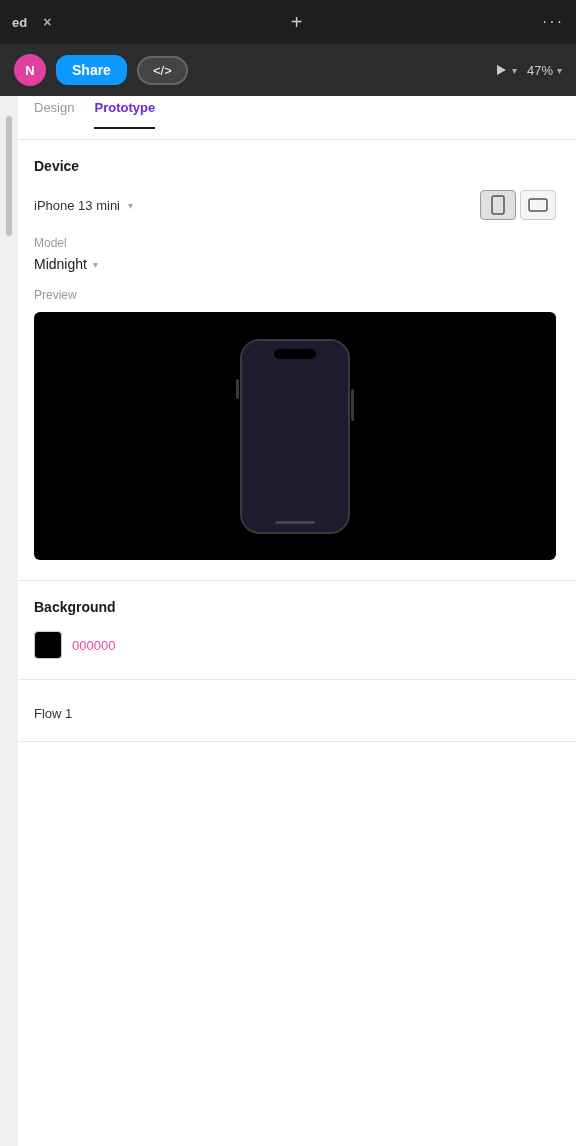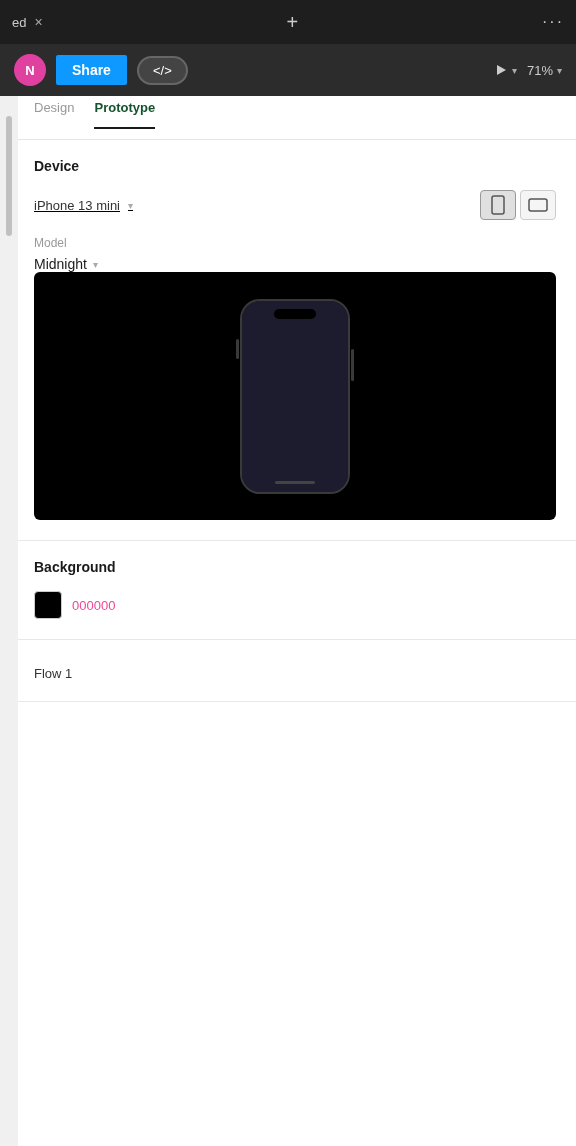--- a/index.html
+++ b/index.html
@@ -17,21 +17,22 @@
       height: 44px;
       display: flex;
       align-items: center;
       justify-content: space-between;
       padding: 0 12px;
       position: relative;
     }
     .top-bar-left {
       display: flex;
       align-items: center;
-      gap: 8px;
+      gap: 16px;
+      font-weight: bold;
     }
     .top-bar-title {
       color: #ccc;
       font-size: 13px;
     }
     .top-bar-close {
       color: #aaa;
       font-size: 14px;
       cursor: pointer;
     }
@@ -76,21 +77,21 @@
       font-size: 13px;
       font-weight: 600;
       display: flex;
       align-items: center;
       justify-content: center;
     }
     .share-btn {
       background: #0d99ff;
       color: white;
       border: none;
-      border-radius: 2px;
+      border-radius: 12px;
       padding: 7px 16px;
       font-size: 14px;
       font-weight: 600;
       cursor: pointer;
     }
     .code-btn {
       background: #444;
       border: 2px solid #666;
       border-radius: 20px;
       color: #fff;
@@ -168,21 +169,21 @@
       gap: 20px;
     }
     .tab {
       font-size: 13px;
       padding-bottom: 12px;
       cursor: pointer;
       color: #999;
       border-bottom: 2px solid transparent;
     }
     .tab.active {
-      color: #14532d;
+      color: #6d28d9;
       font-weight: 600;
       border-bottom: 2px solid #1a1a1a;
     }
 
     
     .section {
       padding: 18px 20px 20px 16px;
       border-bottom: 1px solid #e8e8e8;
     }
     .section-title {
@@ -197,21 +198,20 @@
       display: flex;
       align-items: center;
       justify-content: space-between;
       margin-bottom: 16px;
     }
     .device-select {
       display: flex;
       align-items: center;
       gap: 8px;
       cursor: pointer;
-      text-decoration: underline;
     }
     .device-select-label {
       font-size: 13px;
       color: #333;
     }
     .device-orientation {
       display: flex;
       gap: 4px;
     }
     .orient-btn {
@@ -378,21 +378,21 @@
     </button>
   </div>
   <div class="toolbar-right">
     <div class="play-btn">
       <svg width="14" height="14" viewBox="0 0 14 14" fill="none">
         <polygon points="3,2 12,7 3,12" fill="#ccc"></polygon>
       </svg>
       <span class="chevron-down">▾</span>
     </div>
     <div class="zoom-btn">
-      <span>71%</span>
+      <span>47%</span>
       <span class="chevron-down">▾</span>
     </div>
   </div>
 </div>
 
 <div class="main-layout">
 
   <div class="scrollbar-area">
     <div class="scrollbar-track"></div>
   </div>
@@ -429,20 +429,21 @@
           </div>
         </div>
       </div>
 
       <div class="model-label">Model</div>
       <div class="model-select">
         <span class="model-select-label">Midnight</span>
         <span class="chevron-down">▾</span>
       </div>
 
+      <div class="preview-label">Preview</div>
       <div class="preview-box">
 
         <div class="iphone-mockup">
           <div class="iphone-body">
             <div class="iphone-screen"></div>
             <div class="iphone-notch"></div>
             <div class="iphone-bottom-bar"></div>
           </div>
           <div class="iphone-side-btn-l"></div>
           <div class="iphone-side-btn-r"></div>

